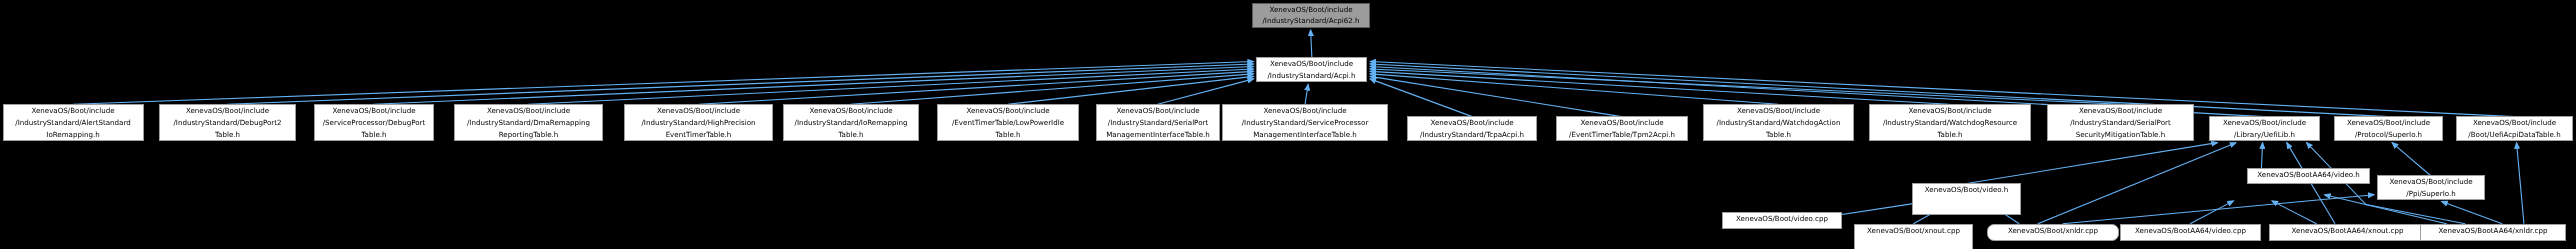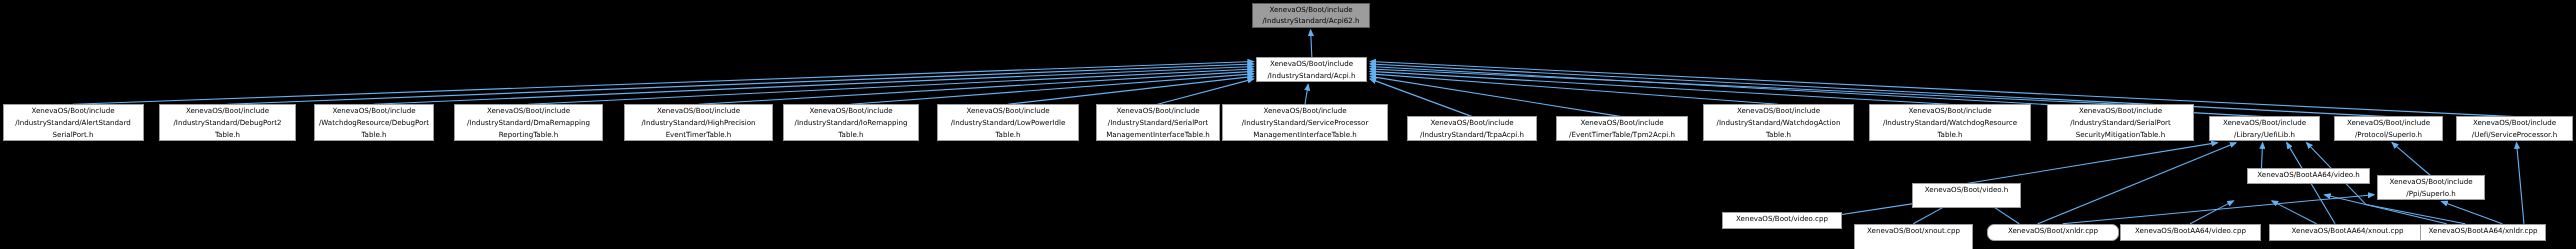--- a/index.html
+++ b/index.html
@@ -80,50 +80,50 @@
       <span>XenevaOS/Boot/include</span>
       <span>/IndustryStandard/Acpi62.h</span>
     </div>
     <div class="node" style="left: 1256px; top: 57px; width: 111px; height: 25px;">
       <span>XenevaOS/Boot/include</span>
       <span>/IndustryStandard/Acpi.h</span>
     </div>
     <div class="node" style="left: 2.5px; top: 104px; width: 141px; height: 37px;">
       <span>XenevaOS/Boot/include</span>
       <span>/IndustryStandard/AlertStandard</span>
-      <span>SerialPort.h</span>
+      <span>IoRemapping.h</span>
     </div>
     <div class="node" style="left: 159px; top: 104px; width: 137px; height: 37px;">
       <span>XenevaOS/Boot/include</span>
       <span>/IndustryStandard/DebugPort2</span>
       <span>Table.h</span>
     </div>
     <div class="node" style="left: 314px; top: 104px; width: 120px; height: 37px;">
       <span>XenevaOS/Boot/include</span>
-      <span>/WatchdogResource/DebugPort</span>
+      <span>/ServiceProcessor/DebugPort</span>
       <span>Table.h</span>
     </div>
     <div class="node" style="left: 454px; top: 104px; width: 149px; height: 37px;">
       <span>XenevaOS/Boot/include</span>
       <span>/IndustryStandard/DmaRemapping</span>
       <span>ReportingTable.h</span>
     </div>
     <div class="node" style="left: 624px; top: 104px; width: 149px; height: 37px;">
       <span>XenevaOS/Boot/include</span>
       <span>/IndustryStandard/HighPrecision</span>
       <span>EventTimerTable.h</span>
     </div>
     <div class="node" style="left: 783px; top: 104px; width: 136px; height: 37px;">
       <span>XenevaOS/Boot/include</span>
       <span>/IndustryStandard/IoRemapping</span>
       <span>Table.h</span>
     </div>
     <div class="node" style="left: 937px; top: 104px; width: 142px; height: 37px;">
       <span>XenevaOS/Boot/include</span>
-      <span>/IndustryStandard/LowPowerIdle</span>
+      <span>/EventTimerTable/LowPowerIdle</span>
       <span>Table.h</span>
     </div>
     <div class="node" style="left: 1096px; top: 104px; width: 124px; height: 37px;">
       <span>XenevaOS/Boot/include</span>
       <span>/IndustryStandard/SerialPort</span>
       <span>ManagementInterfaceTable.h</span>
     </div>
     <div class="node" style="left: 1222px; top: 104px; width: 166px; height: 37px;">
       <span>XenevaOS/Boot/include</span>
       <span>/IndustryStandard/ServiceProcessor</span>
@@ -155,23 +155,23 @@
     <div class="node" style="left: 2209px; top: 116px; width: 111px; height: 25px;">
       <span>XenevaOS/Boot/include</span>
       <span>/Library/UefiLib.h</span>
     </div>
     <div class="node" style="left: 2334px; top: 116px; width: 109px; height: 25px;">
       <span>XenevaOS/Boot/include</span>
       <span>/Protocol/SuperIo.h</span>
     </div>
     <div class="node" style="left: 2456px; top: 116px; width: 117px; height: 25px;">
       <span>XenevaOS/Boot/include</span>
-      <span>/Uefi/ServiceProcessor.h</span>
+      <span>/Boot/UefiAcpiDataTable.h</span>
     </div>
-    <div class="node" style="left: 1912px; top: 183px; width: 109px; height: 25px;">
+    <div class="node" style="left: 1912px; top: 183px; width: 109px; height: 32px;">
       <span>XenevaOS/Boot/video.h</span>
     </div>
     <div class="node" style="left: 2199px; top: 168px; width: 123px; height: 16px; margin-left: 48px;">
       <span>XenevaOS/BootAA64/video.h</span>
     </div>
     <div class="node" style="left: 2377px; top: 175px; width: 108px; height: 25px;">
       <span>XenevaOS/Boot/include</span>
       <span>/Ppi/SuperIo.h</span>
     </div>
     <div class="node" style="left: 1722px; top: 212px; width: 120px; height: 16.7px;">
@@ -182,17 +182,17 @@
     </div>
     <div class="node" style="left: 1987px; top: 224px; width: 132px; height: 16.7px; border-radius: 7px;">
       <span>XenevaOS/Boot/xnldr.cpp</span>
     </div>
     <div class="node" style="left: 2120px; top: 224px; width: 141px; height: 16.7px;">
       <span>XenevaOS/BootAA64/video.cpp</span>
     </div>
     <div class="node" style="left: 2269px; top: 224px; width: 157px; height: 16.7px;">
       <span>XenevaOS/BootAA64/xnout.cpp</span>
     </div>
-    <div class="node" style="left: 2420px; top: 224px; width: 126px; height: 16.7px;">
+    <div class="node" style="left: 2420px; top: 224px; width: 146px; height: 16.7px;">
       <span>XenevaOS/BootAA64/xnldr.cpp</span>
     </div>
   </div>
 
 
 </body></html>

